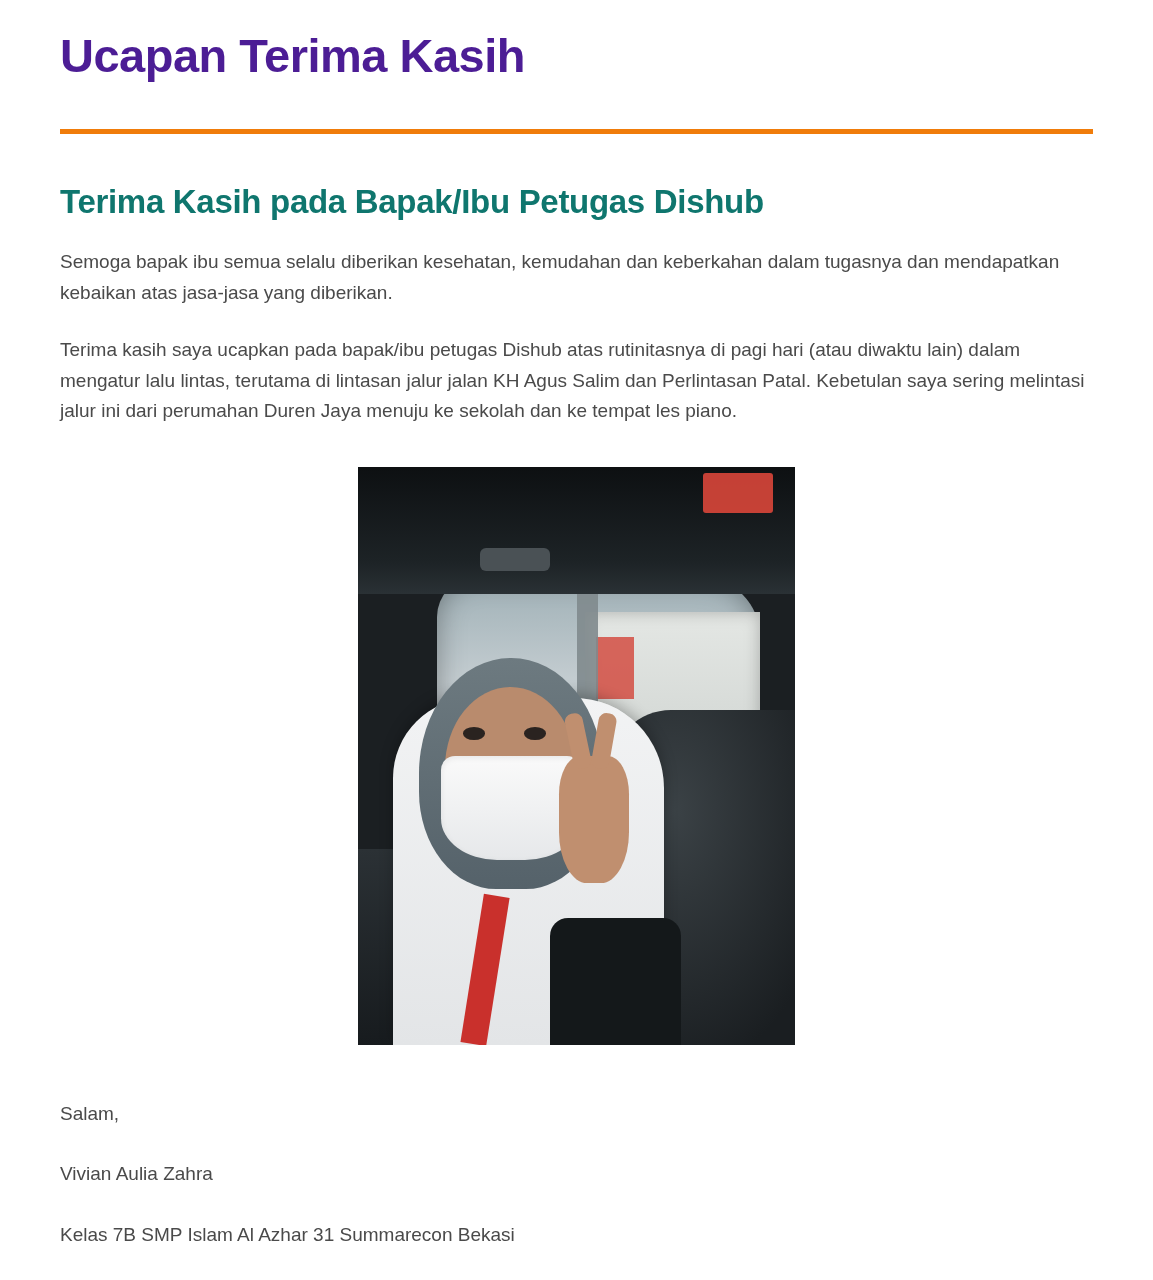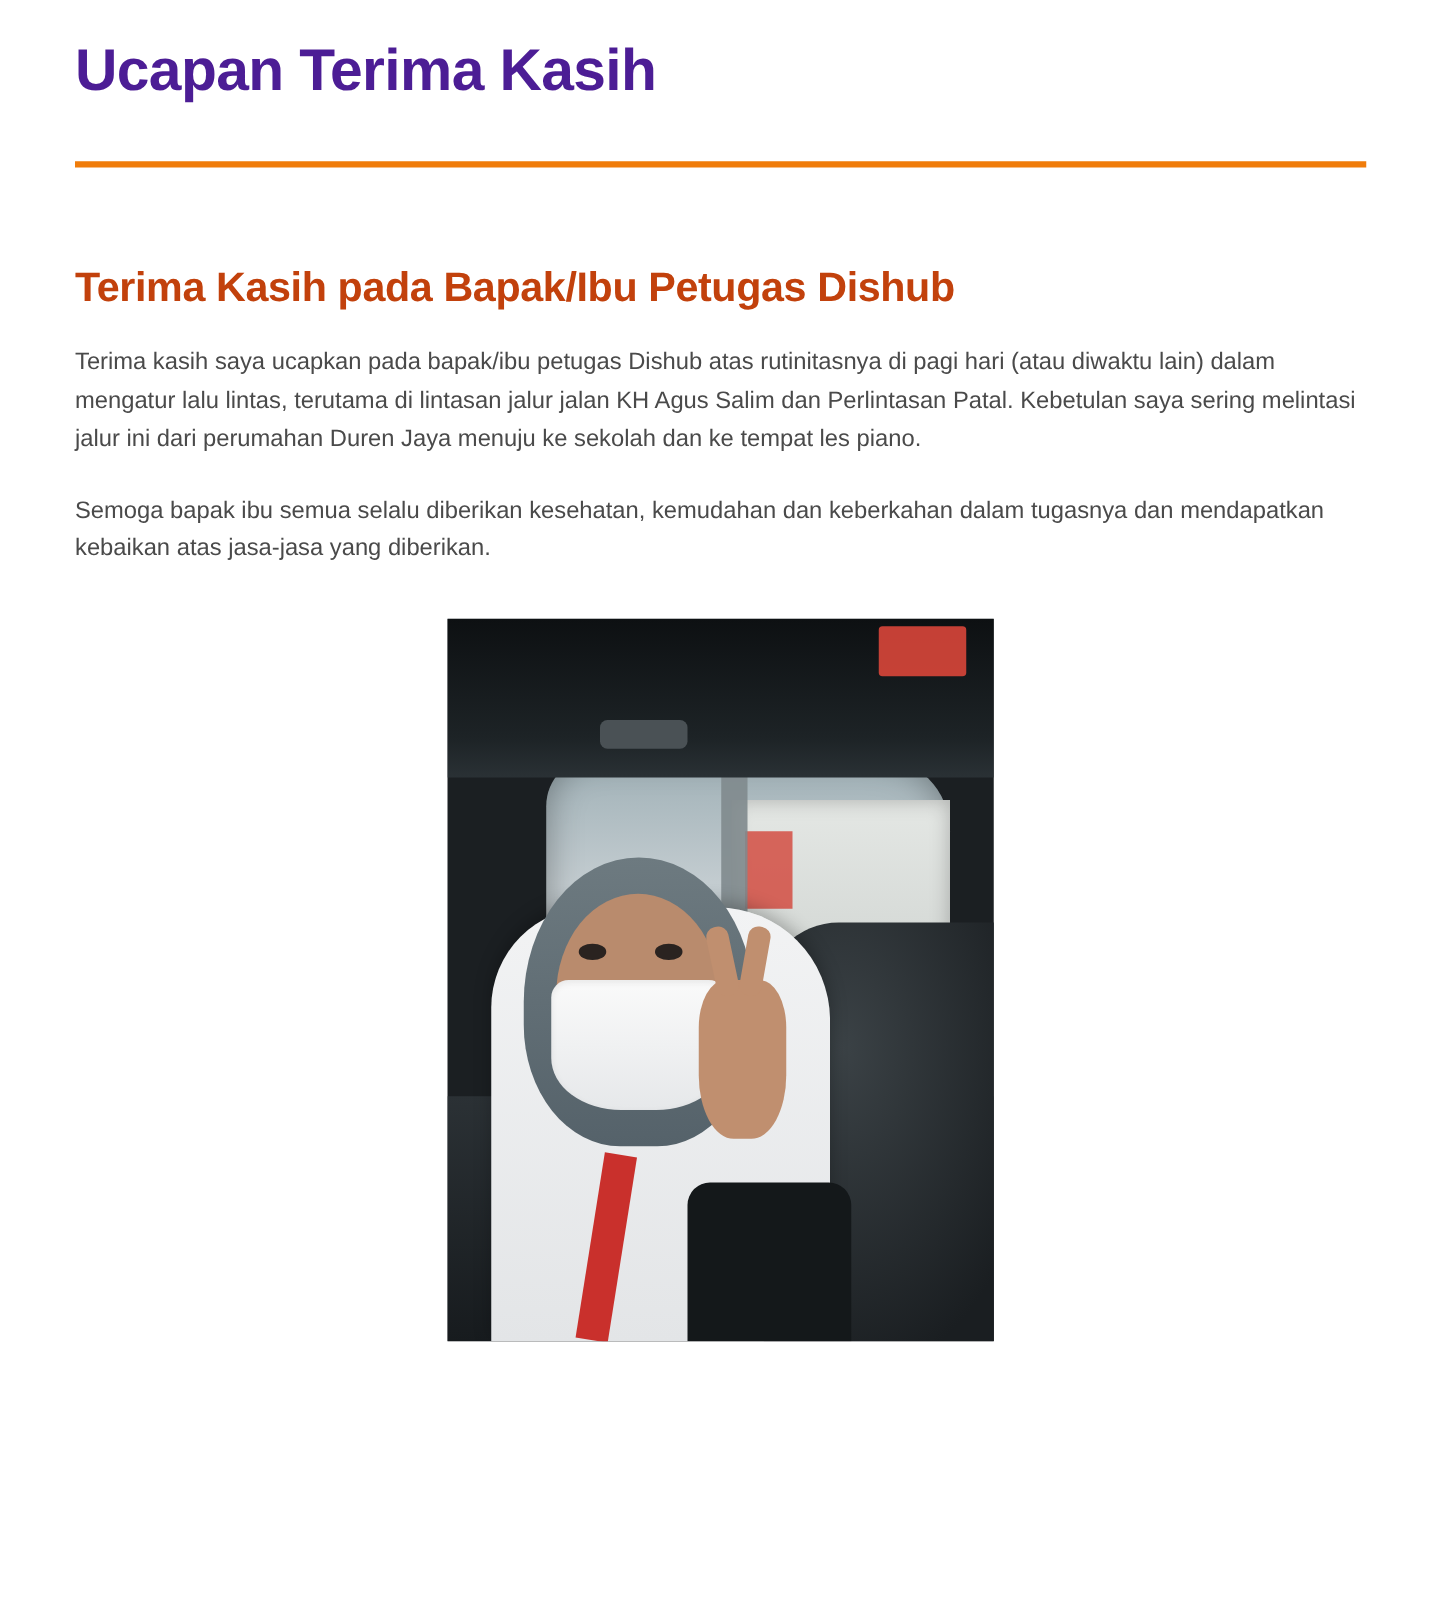--- a/index.html
+++ b/index.html
@@ -30,23 +30,23 @@
   }
   .title-rule {
     height: 5px;
     background: #f07c0a;
     margin: 46px 0 0 0;
     width: 100%;
   }
   .article-title {
     font-size: 33px;
     font-weight: bold;
-    color: #c2410c;
+    color: #0f766e;
     letter-spacing: -0.3px;
-    margin: 76px 0 0 0;
+    margin: 48px 0 0 0;
     line-height: 1.2;
   }
   .body-text {
     font-size: 19px;
     line-height: 1.62;
     color: #4a4a4a;
     margin: 26px 0 0 0;
     max-width: 1035px;
   }
   .figure {
@@ -257,23 +257,23 @@
 <body>
 
 <div class="page">
 
   <h1 class="page-title">Ucapan Terima Kasih</h1>
 
   <div class="title-rule"></div>
 
   <h2 class="article-title">Terima Kasih pada Bapak/Ibu Petugas Dishub</h2>
 
+  <p class="body-text">Semoga bapak ibu semua selalu diberikan kesehatan, kemudahan dan keberkahan dalam tugasnya dan mendapatkan kebaikan atas jasa-jasa yang diberikan.</p>
+
   <p class="body-text">Terima kasih saya ucapkan pada bapak/ibu petugas Dishub atas rutinitasnya di pagi hari (atau diwaktu lain) dalam mengatur lalu lintas, terutama di lintasan jalur jalan KH Agus Salim dan Perlintasan Patal. Kebetulan saya sering melintasi jalur ini dari perumahan Duren Jaya menuju ke sekolah dan ke tempat les piano.</p>
-
-  <p class="body-text">Semoga bapak ibu semua selalu diberikan kesehatan, kemudahan dan keberkahan dalam tugasnya dan mendapatkan kebaikan atas jasa-jasa yang diberikan.</p>
 
   <div class="figure">
     <div class="photo" aria-label="Siswa berjilbab memakai masker duduk di dalam mobil membentuk tanda peace">
       <div class="window"></div>
       <div class="shop"></div>
       <div class="pillar"></div>
       <div class="roof"></div>
       <div class="handle"></div>
       <div class="sticker"></div>
       <div class="dash"></div>
@@ -286,14 +286,19 @@
       <div class="mask"></div>
       <div class="hand">
         <div class="finger f1"></div>
         <div class="finger f2"></div>
       </div>
       <div class="strap"></div>
       <div class="bag"></div>
     </div>
   </div>
 
+  <div class="signoff">
+    <p>Salam,</p>
+    <p>Vivian Aulia Zahra</p>
+    <p>Kelas 7B SMP Islam Al Azhar 31 Summarecon Bekasi</p>
+  </div>
 
 </div>
 
 </body></html>

